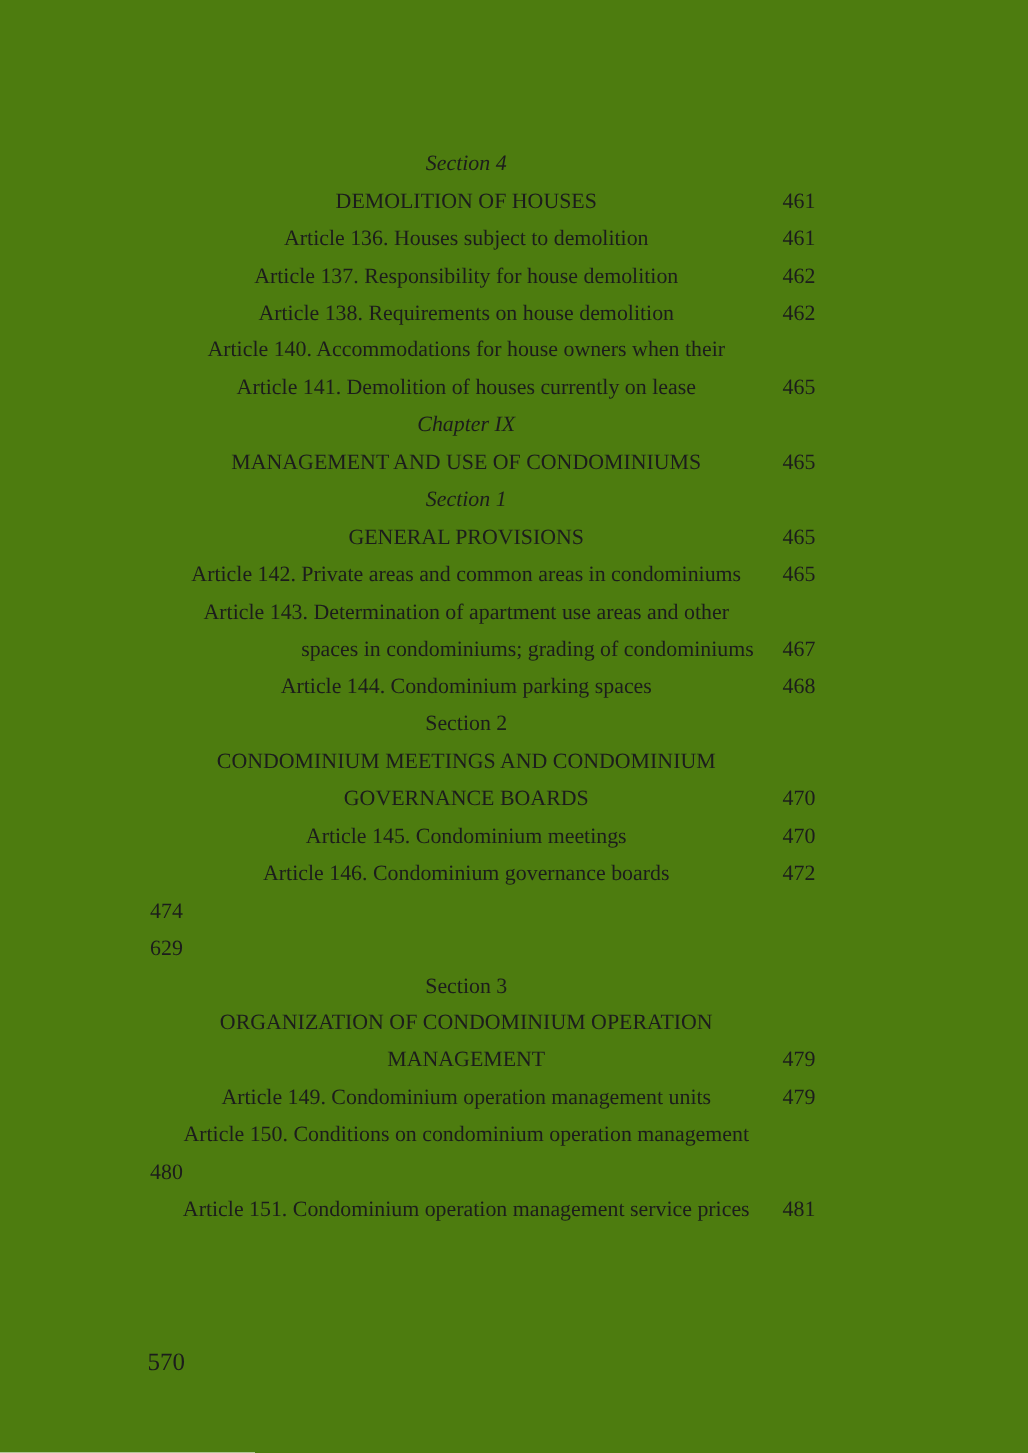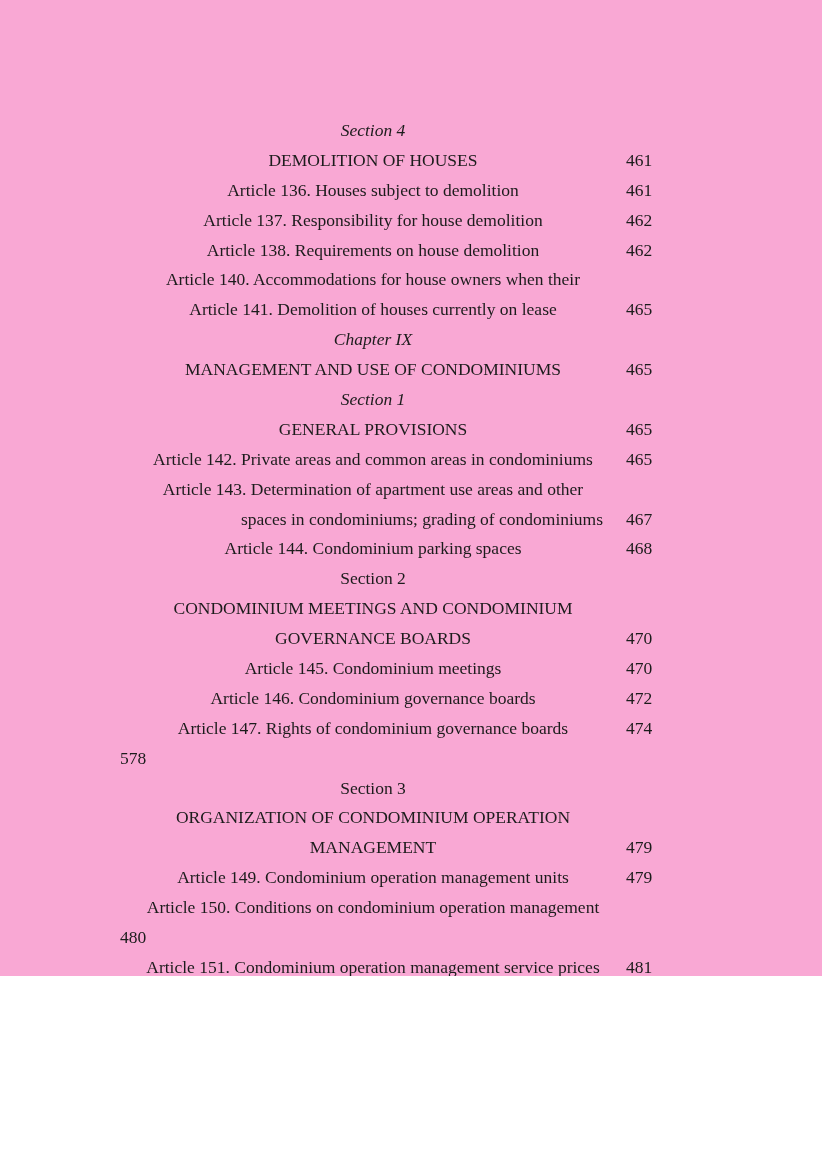--- a/index.html
+++ b/index.html
@@ -3,22 +3,22 @@
 <meta charset="utf-8">
 <style>
   html, body {
     margin: 0;
     padding: 0;
     background: #ffffff;
   }
   .sheet {
     position: relative;
     width: 822px;
-    height: 976px;
-    background: #f9a8d4;
+    height: 1162px;
+    background: #4d7c0f;
     font-family: "Liberation Serif", "DejaVu Serif", serif;
     color: #1c1c1c;
     overflow: hidden;
   }
   .toc {
     position: absolute;
     left: 120px;
     top: 116px;
     width: 584px;
   }
@@ -131,25 +131,24 @@
     </div>
       <div class="row entry">
       <span class="main">Article 145. Condominium meetings</span>
       <span class="page">470</span>
     </div>
       <div class="row entry">
       <span class="main">Article 146. Condominium governance boards</span>
       <span class="page">472</span>
     </div>
       <div class="row entry">
-      <span class="main">Article 147. Rights of condominium governance boards</span>
       <span class="page">474</span>
     </div>
       <div class="row entry">
-      <span class="page">578</span>
+      <span class="page">629</span>
     </div>
       <div class="row center">
       <span class="main">Section 3</span>
       <span class="page"></span>
     </div>
       <div class="row center">
       <span class="main">ORGANIZATION OF CONDOMINIUM OPERATION</span>
       <span class="page"></span>
     </div>
       <div class="row center">

